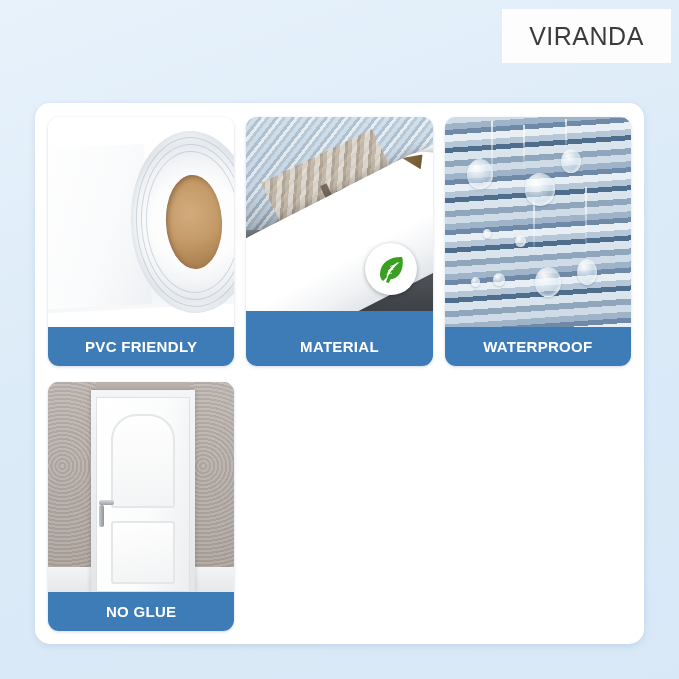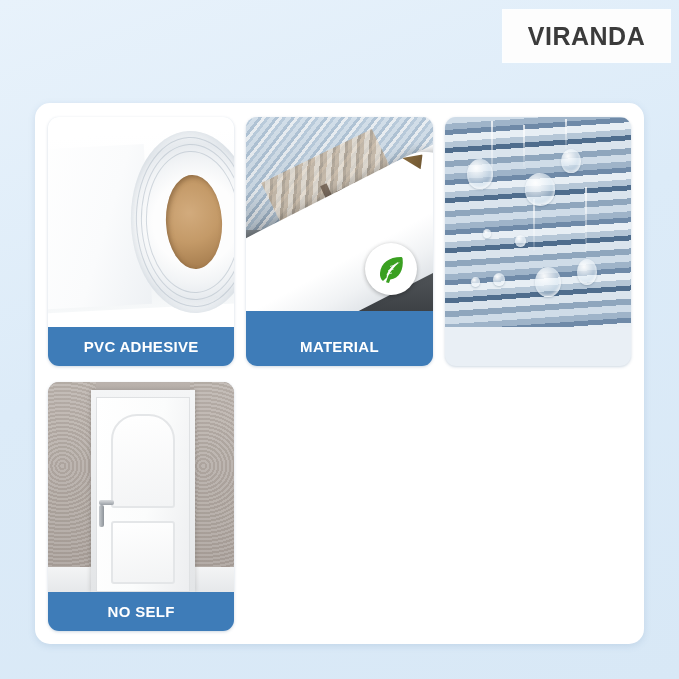--- a/index.html
+++ b/index.html
@@ -17,21 +17,21 @@
     position:absolute; left:32px; top:48px;
     font-size:27px; font-weight:bold; letter-spacing:0.6px;
     color:#3a7cba; white-space:nowrap;
   }
   .logo-box{
     position:absolute; left:503px; top:10px; width:167px; height:52px;
     background:#fdfdfd; display:flex; align-items:center; justify-content:center;
     box-shadow:0 0 0 1px rgba(255,255,255,0.9);
   }
   .logo-text{
-    font-size:25px; font-weight:bold; color:#3b3b3b; letter-spacing:0.5px;
+    font-size:25px; font-weight:normal; color:#3b3b3b; letter-spacing:0.5px;
   }
 
   
   .panel{
     position:absolute; left:35px; top:103px; width:609px; height:541px;
     background:#ffffff; border-radius:15px;
     box-shadow:0 2px 7px rgba(90,130,170,0.18);
   }
 
   .grid{
@@ -310,21 +310,21 @@
     <div class="card one-line">
       <div class="card-img pvc">
         <div class="roll-body"></div>
         <div class="sheet"></div>
         <div class="roll-end"></div>
         <div class="ring r1"></div>
         <div class="ring r2"></div>
         <div class="ring r3"></div>
         <div class="core"></div>
       </div>
-      <div class="card-label">PVC ADHESIVE</div>
+      <div class="card-label">PVC FRIENDLY</div>
     </div>
 
     <div class="card two-line">
       <div class="card-img eco">
         <div class="sea"></div>
         <div class="pier"></div>
         <div class="post p1"></div>
         <div class="post p2"></div>
         <div class="peel-edge"></div>
         <div class="peel"></div>
@@ -356,31 +356,32 @@
         <div class="drop" style="left:22px;top:42px;width:26px;height:30px;"></div>
         <div class="drop" style="left:80px;top:56px;width:30px;height:33px;"></div>
         <div class="drop" style="left:116px;top:32px;width:20px;height:24px;"></div>
         <div class="drop" style="left:90px;top:150px;width:26px;height:30px;"></div>
         <div class="drop" style="left:132px;top:142px;width:20px;height:26px;"></div>
         <div class="drop" style="left:26px;top:160px;width:9px;height:10px;"></div>
         <div class="drop" style="left:48px;top:156px;width:12px;height:13px;"></div>
         <div class="drop" style="left:70px;top:118px;width:11px;height:12px;"></div>
         <div class="drop" style="left:38px;top:112px;width:8px;height:9px;"></div>
       </div>
+      <div class="card-label">WATERPROOF</div>
     </div>
 
 
     <div class="card one-line">
       <div class="card-img door">
         <div class="wall-l"></div>
         <div class="wall-r"></div>
         <div class="base"></div>
         <div class="frame"></div>
         <div class="leaf"></div>
         <div class="panel-top"></div>
         <div class="panel-bot"></div>
         <div class="handle"></div>
       </div>
-      <div class="card-label">NO SELF</div>
+      <div class="card-label">NO GLUE</div>
     </div>
 
   </div>
 </div>
 
 </body></html>

